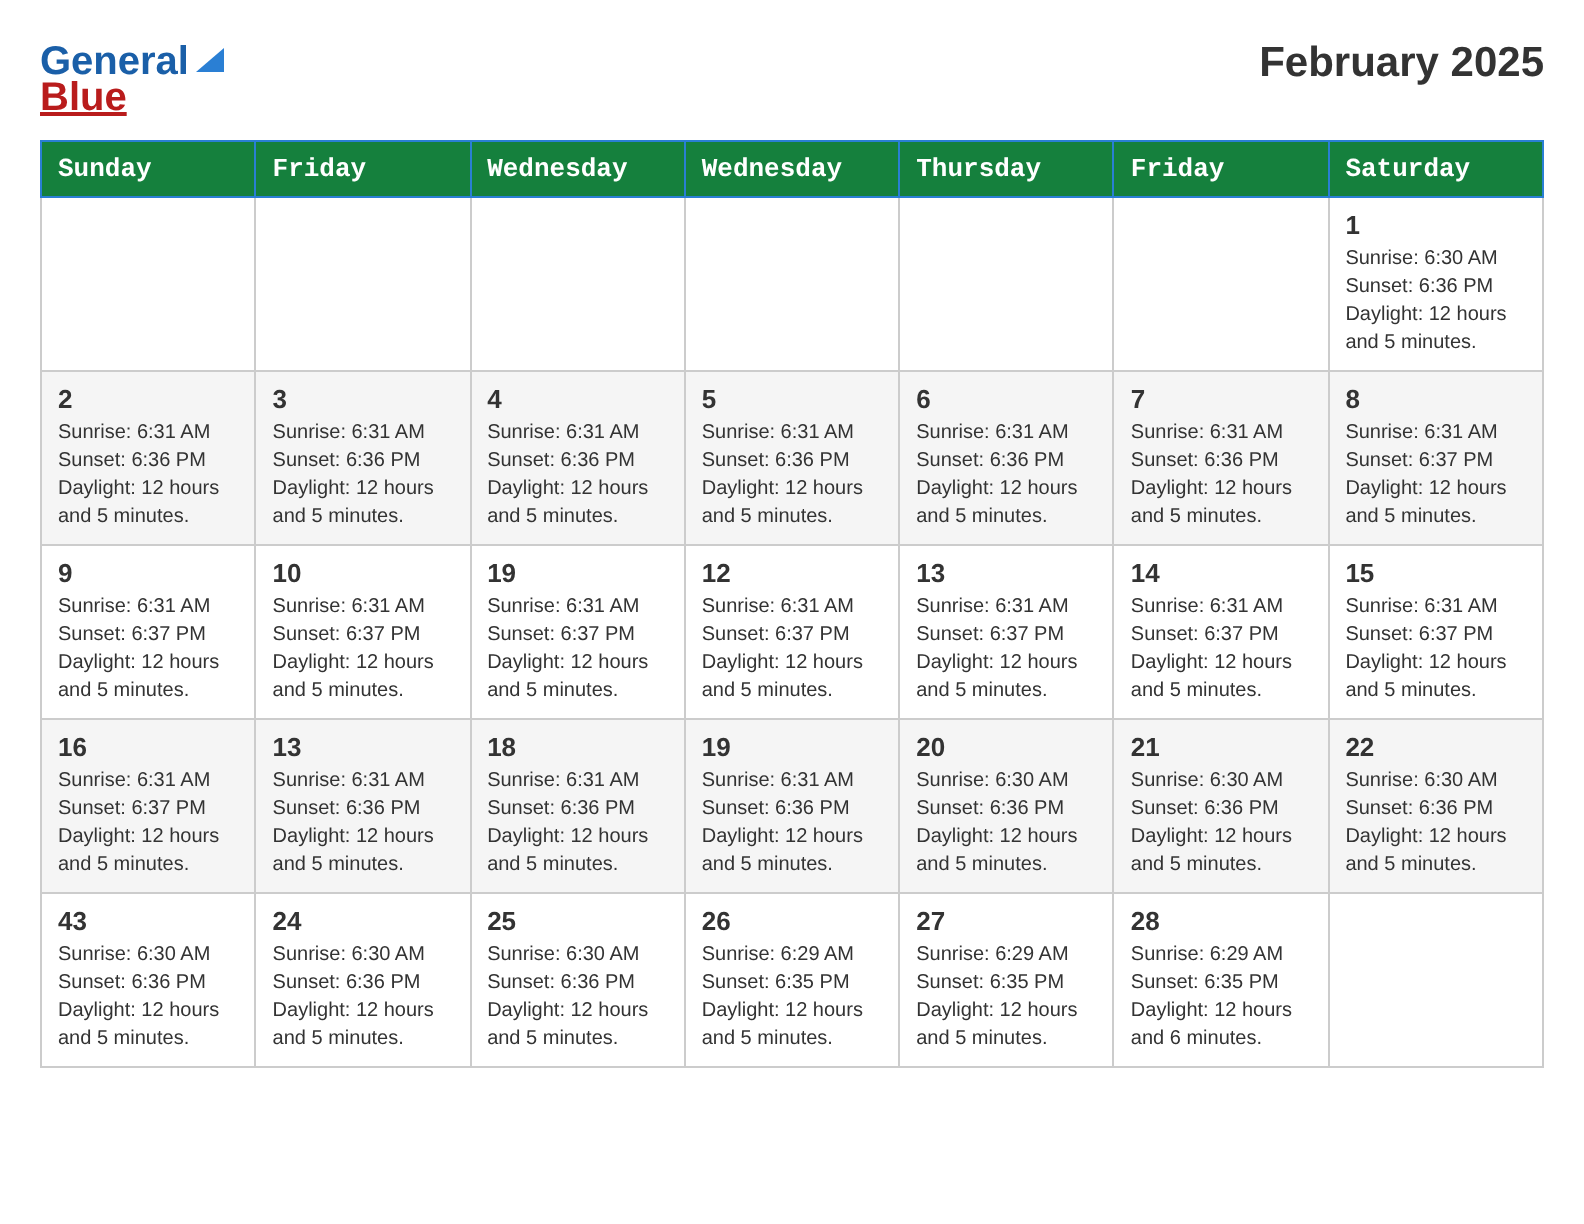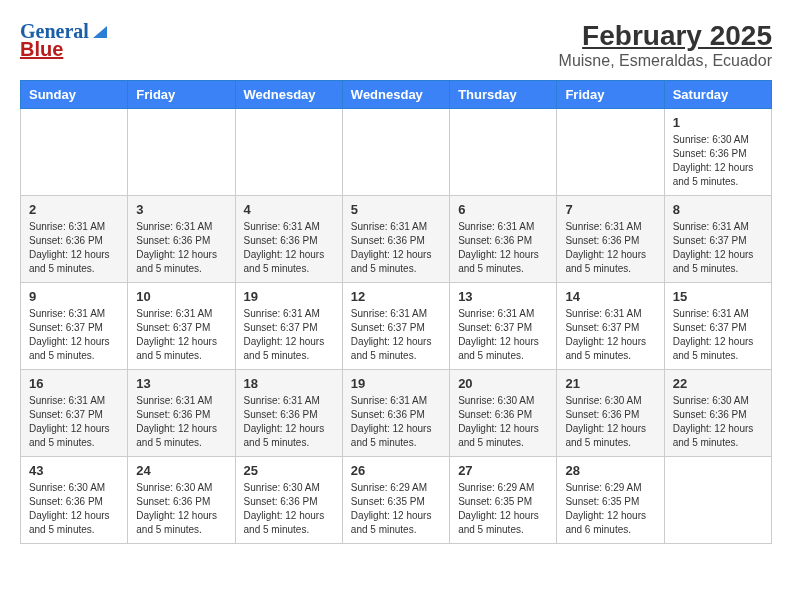--- a/index.html
+++ b/index.html
@@ -19,31 +19,28 @@
     .logo {
       display: flex;
       flex-direction: column;
       font-size: 18px;
       font-weight: bold;
       color: #1a5fa8;
       line-height: 1.1;
     }
     .logo-row {
       display: flex;
-      align-items: center;
-      font-family: Liberation Serif, serif;
     }
     .title-block {
       text-align: right;
     }
     .title-block h1 {
-      font-size: 28px;
+      font-size: 21px;
       font-weight: bold;
       color: #333;
-      text-decoration: underline;
     }
     .title-block h2 {
       font-size: 16px;
       color: #555;
       font-weight: normal;
     }
     .calendar {
       width: 100%;
       border-collapse: collapse;
       border: 1px solid #ccc;
@@ -80,39 +77,39 @@
       color: #333;
       line-height: 1.4;
     }
     .calendar tr:nth-child(even) td {
       background: #f5f5f5;
     }
     .calendar tr:nth-child(odd) td {
       background: #fff;
     }
     .calendar thead tr th {
-      background: #3b82f6;
+      background: #15803d;
+      font-family: Liberation Mono, monospace;
     }
   </style>
 </head>
 <body>
 
 <div class="header">
   <div class="logo">
     <div class="logo-row">
       <span style="font-size:20px;font-weight:bold;color:#1a5fa8;">General</span>
       <svg width="18" height="18" viewBox="0 0 18 18" style="margin-left:2px;">
         <polygon points="2,16 16,16 16,4" fill="#2a7fd4"></polygon>
       </svg>
     </div>
     <span style="font-size:20px;font-weight:bold;color:#b91c1c;margin-top:-4px;text-decoration:underline;">Blue</span>
   </div>
   <div class="title-block">
     <h1>February 2025</h1>
-    <h2>Muisne, Esmeraldas, Ecuador</h2>
   </div>
 </div>
 
 <table class="calendar">
   <thead>
     <tr>
     <th>Sunday</th>
         <th>Friday</th>
         <th>Wednesday</th>
         <th>Wednesday</th>

